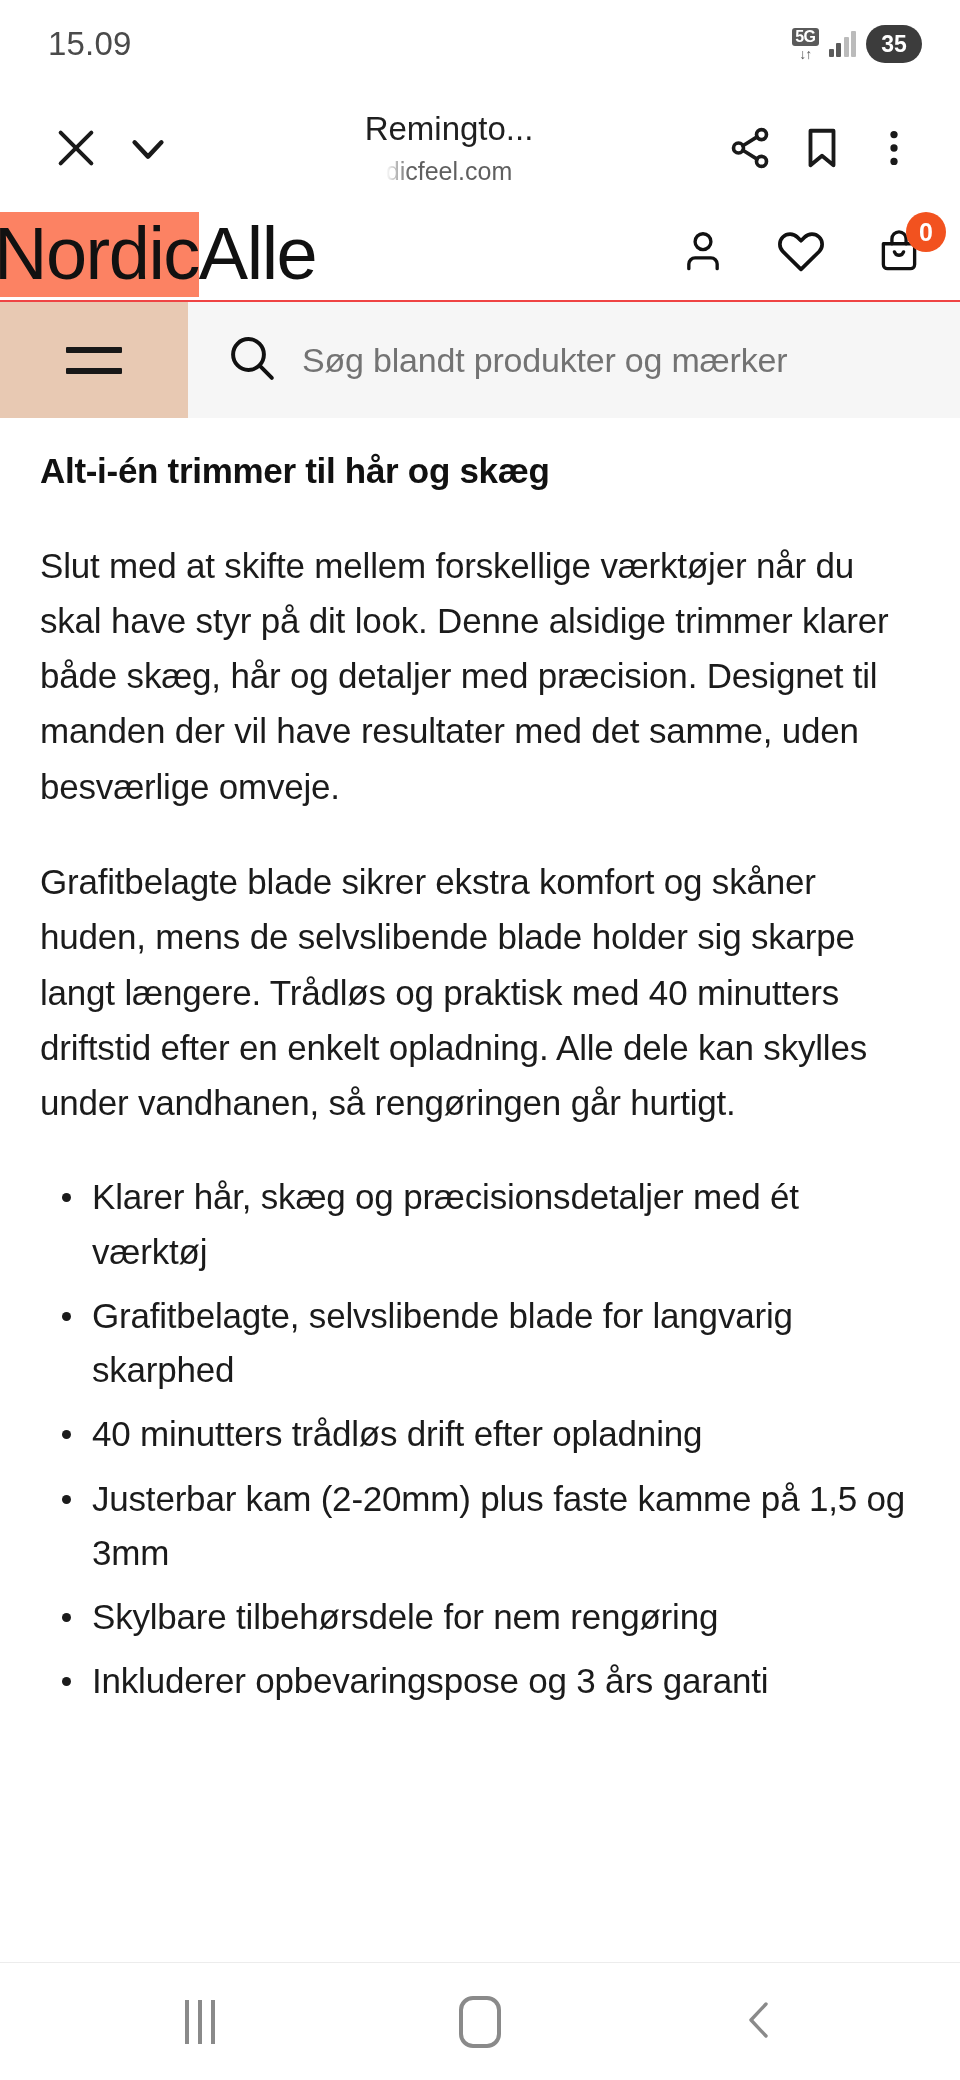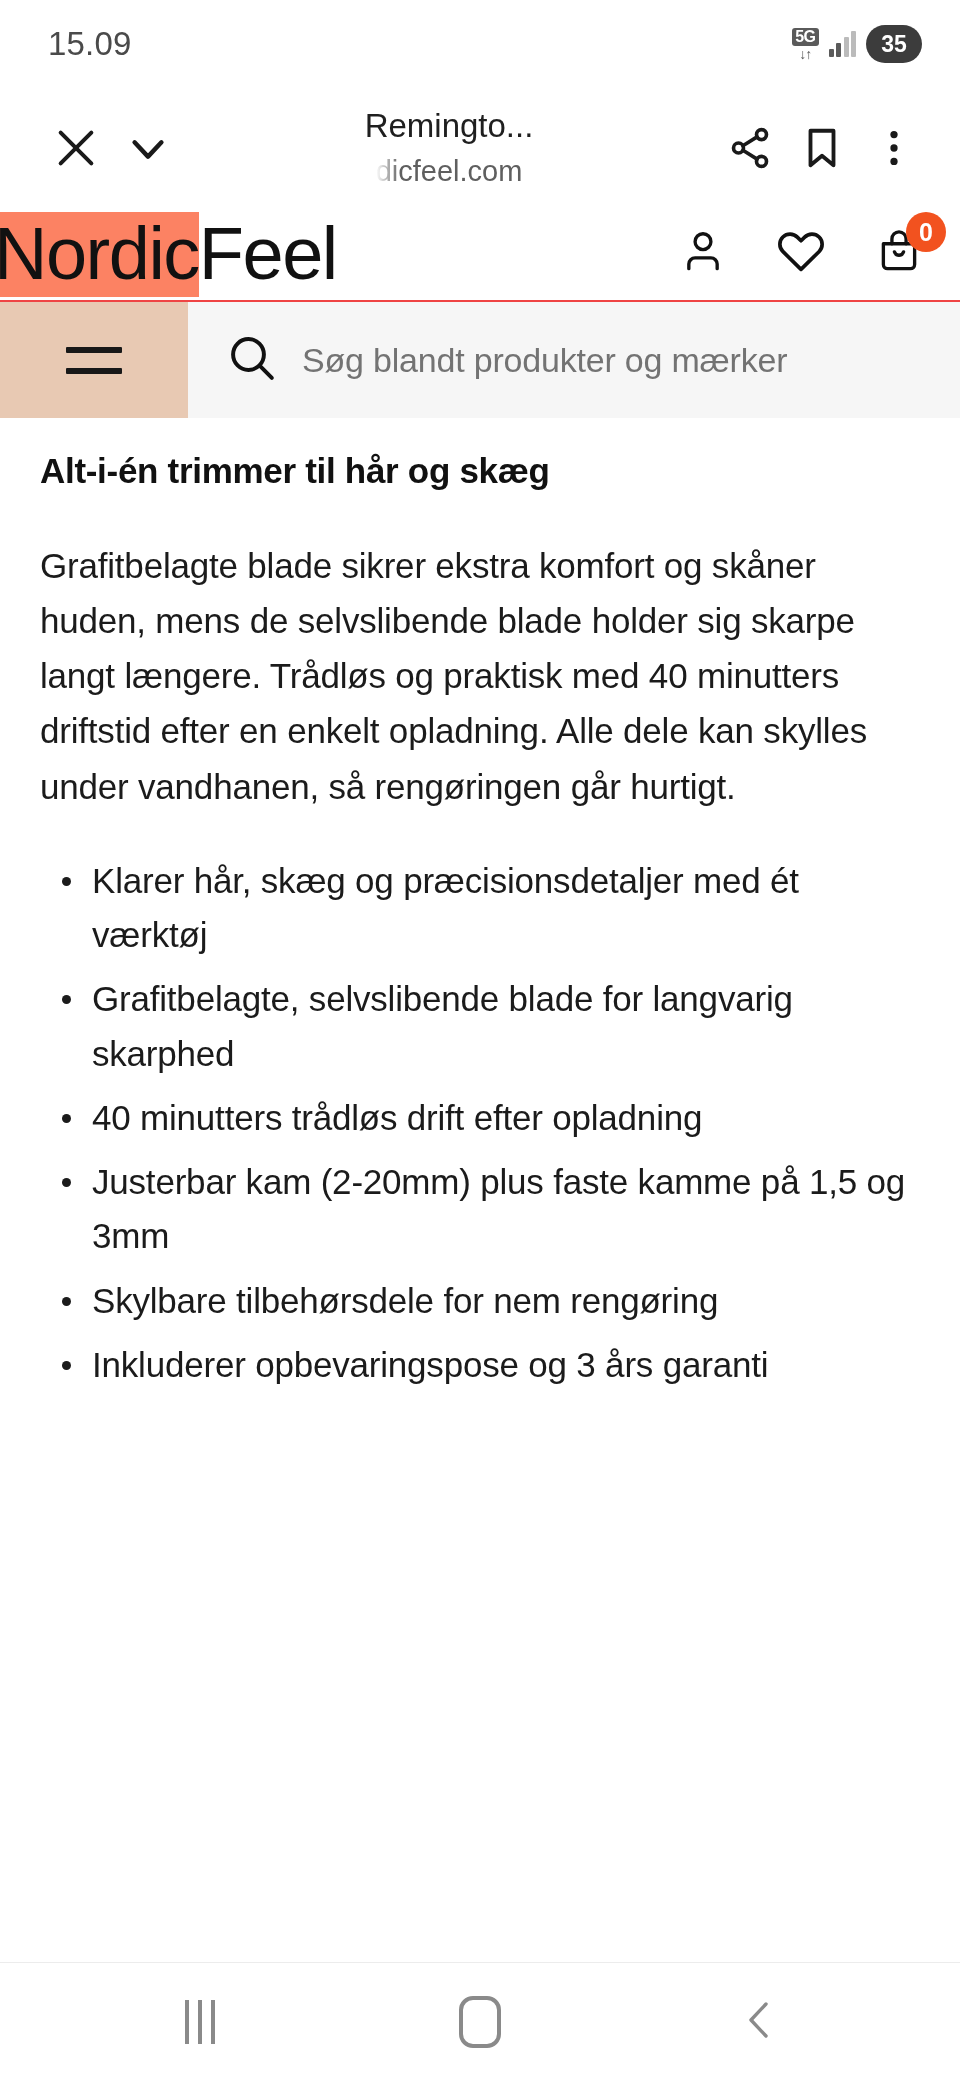--- a/index.html
+++ b/index.html
@@ -118,21 +118,21 @@
     padding: 0 6px;
   }
   .bb-title {
     font-size: 33px;
     color: #1f1f1f;
     white-space: nowrap;
     overflow: hidden;
     line-height: 1.15;
   }
   .bb-url {
-    font-size: 29px;
+    font-size: 25px;
     color: #5f5f5f;
     white-space: nowrap;
     overflow: hidden;
     line-height: 1.2;
     margin-top: 9px;
     -webkit-mask-image: linear-gradient(to right, transparent 0, #000 24px);
             mask-image: linear-gradient(to right, transparent 0, #000 24px);
   }
 
   
@@ -324,21 +324,21 @@
     <div class="bb-icon">
       <svg width="46" height="46" viewBox="0 0 24 24" fill="#1a1a1a">
         <circle cx="12" cy="5" r="1.9"></circle>
           <circle cx="12" cy="12" r="1.9"></circle>
           <circle cx="12" cy="19" r="1.9"></circle>
       </svg>
     </div>
   </div>
 
   <div class="site-header">
-    <div class="logo"><span class="hl">Nordic</span><span>Feel</span></div>
+    <div class="logo"><span class="hl">Nordic</span><span>Alle</span></div>
     <div class="header-icons">
       <div class="hi">
         <span>
           <svg width="50" height="50" viewBox="0 0 24 24" fill="none" stroke="#111" stroke-width="1.6" stroke-linecap="round">
             <circle cx="12" cy="7.5" r="3.8"></circle>
               <path d="M5.2 20.5 v-2.2 a3 3 0 0 1 3 -3 h7.6 a3 3 0 0 1 3 3 v2.2"></path>
           </svg>
         </span>
       </div>
       <div class="hi">
@@ -374,20 +374,21 @@
           <circle cx="10.5" cy="10.5" r="6.6"></circle>
             <line x1="15.4" y1="15.4" x2="20.5" y2="20.5"></line>
         </svg>
       </span>
       <span class="search-placeholder">Søg blandt produkter og mærker</span>
     </div>
   </div>
 
   <div class="content">
     <div class="article-title">Alt-i-én trimmer til hår og skæg</div>
+    <p class="para">Slut med at skifte mellem forskellige værktøjer når du skal have styr på dit look. Denne alsidige trimmer klarer både skæg, hår og detaljer med præcision. Designet til manden der vil have resultater med det samme, uden besværlige omveje.</p>
     <p class="para">Grafitbelagte blade sikrer ekstra komfort og skåner huden, mens de selvslibende blade holder sig skarpe langt længere. Trådløs og praktisk med 40 minutters driftstid efter en enkelt opladning. Alle dele kan skylles under vandhanen, så rengøringen går hurtigt.</p>
     <ul class="bullets">
       <li>Klarer hår, skæg og præcisionsdetaljer med ét værktøj</li>
       <li>Grafitbelagte, selvslibende blade for langvarig skarphed</li>
       <li>40 minutters trådløs drift efter opladning</li>
       <li>Justerbar kam (2-20mm) plus faste kamme på 1,5 og 3mm</li>
       <li>Skylbare tilbehørsdele for nem rengøring</li>
       <li>Inkluderer opbevaringspose og 3 års garanti</li>
     </ul>
   </div>

